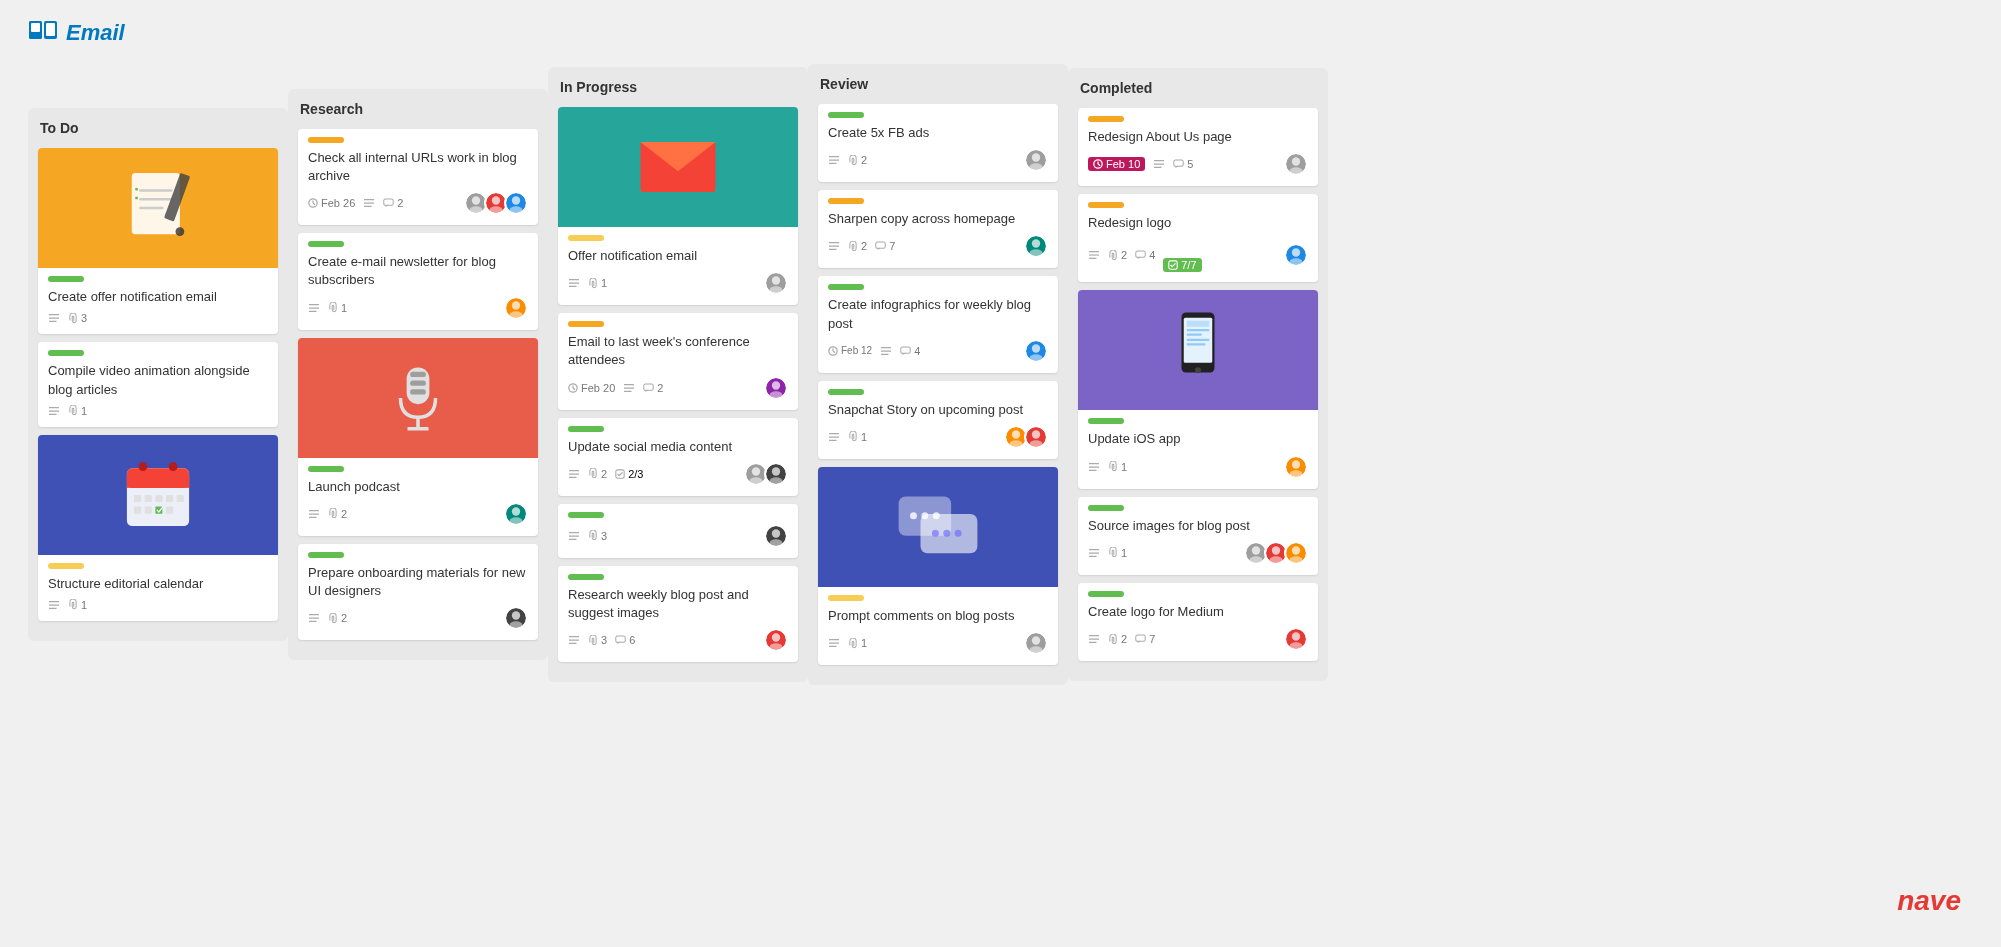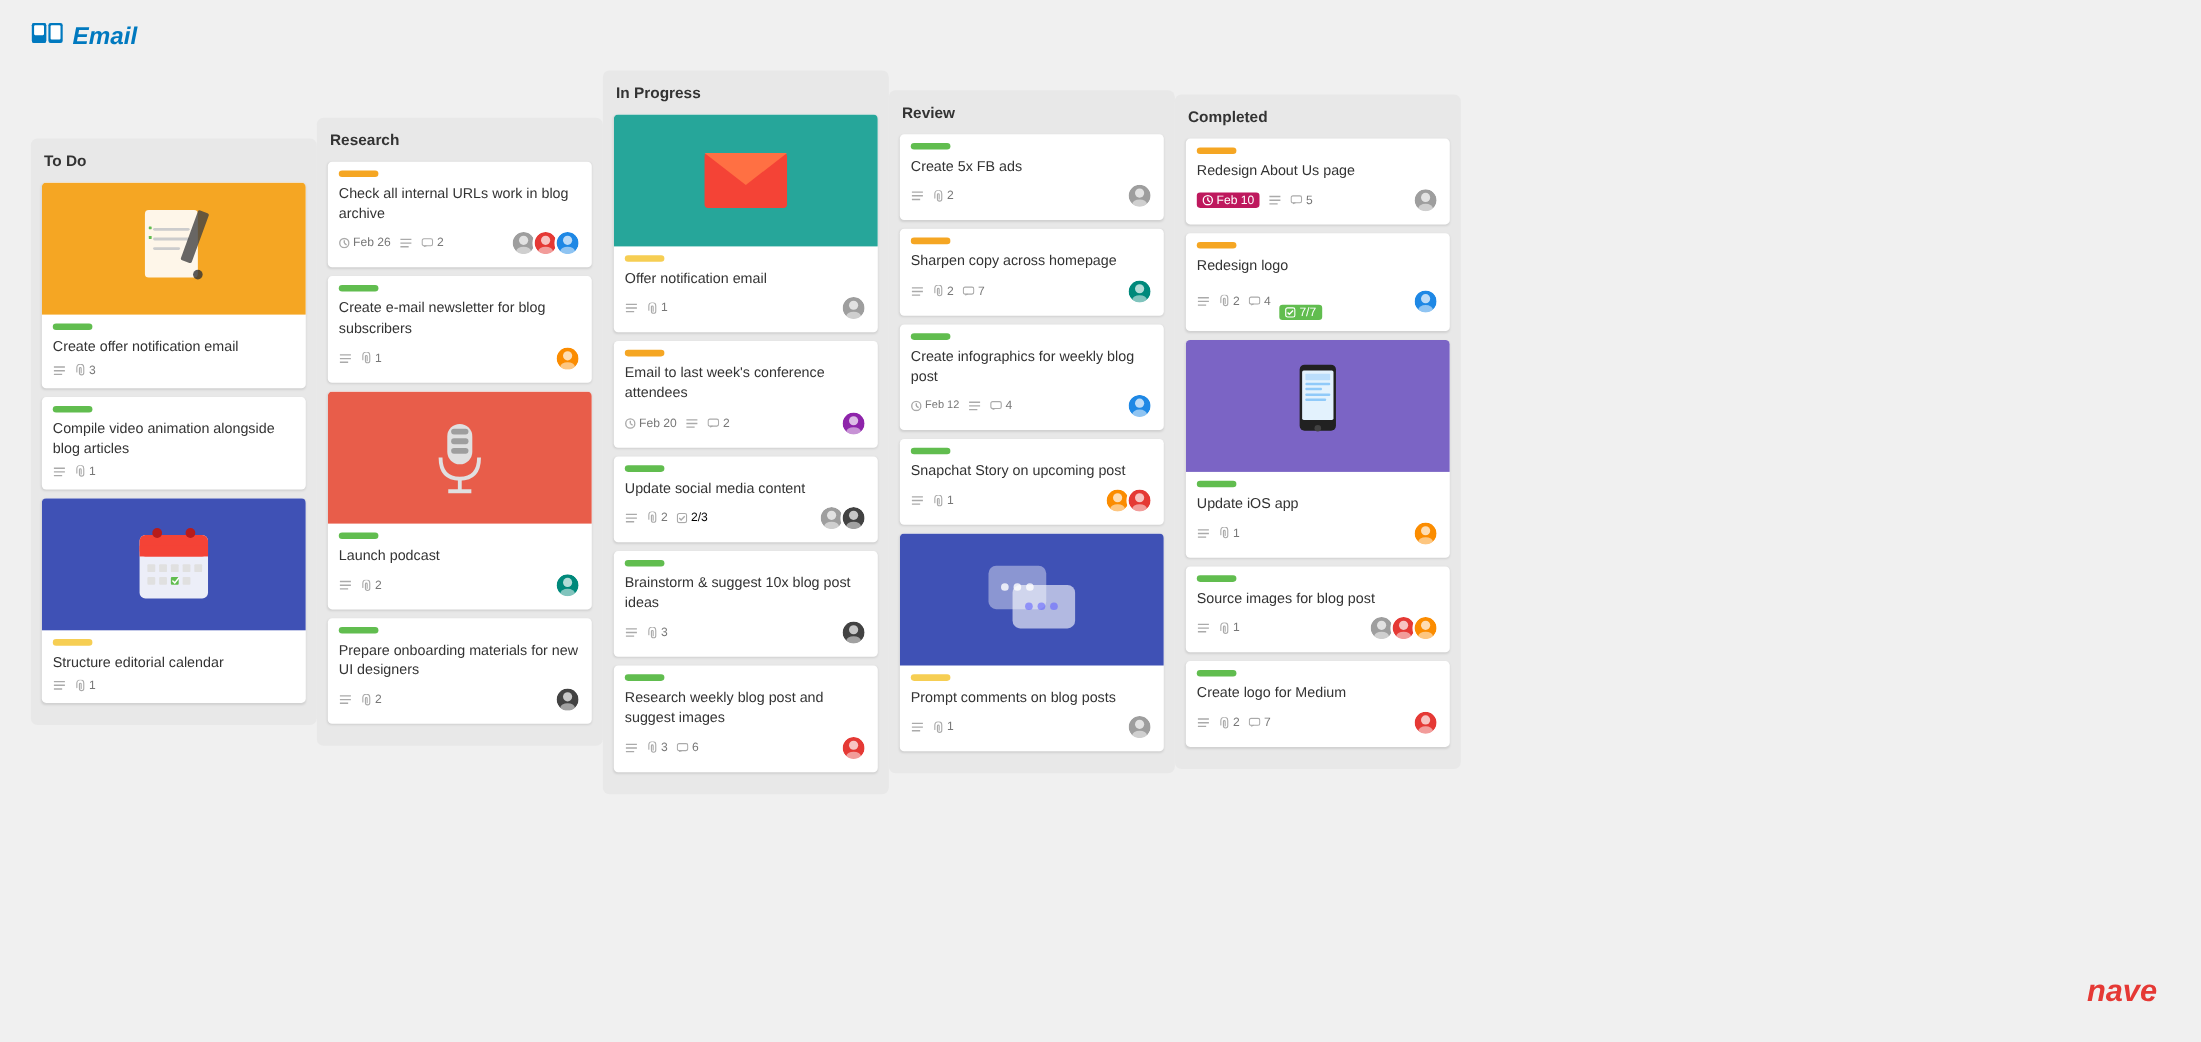--- a/index.html
+++ b/index.html
@@ -591,21 +591,20 @@
                   </svg>
                 </div>
               </div>
             </div>
           </div>
         </div>
       </div>
       <div class="card">
         <div class="card-body">
           <div class="card-label label-green"></div>
-          <div class="card-title">Brainstorm &amp; suggest 10x blog post ideas</div>
           <div class="meta-row">
             <div class="meta-left">
               <span class="meta-item">
                 <svg viewBox="0 0 14 12" width="12" height="10">
                   <line x1="1" y1="2" x2="13" y2="2" stroke="#aaa" stroke-width="1.5"></line>
                   <line x1="1" y1="6" x2="13" y2="6" stroke="#aaa" stroke-width="1.5"></line>
                   <line x1="1" y1="10" x2="10" y2="10" stroke="#aaa" stroke-width="1.5"></line>
                 </svg>
               </span>
               <span class="meta-item">

